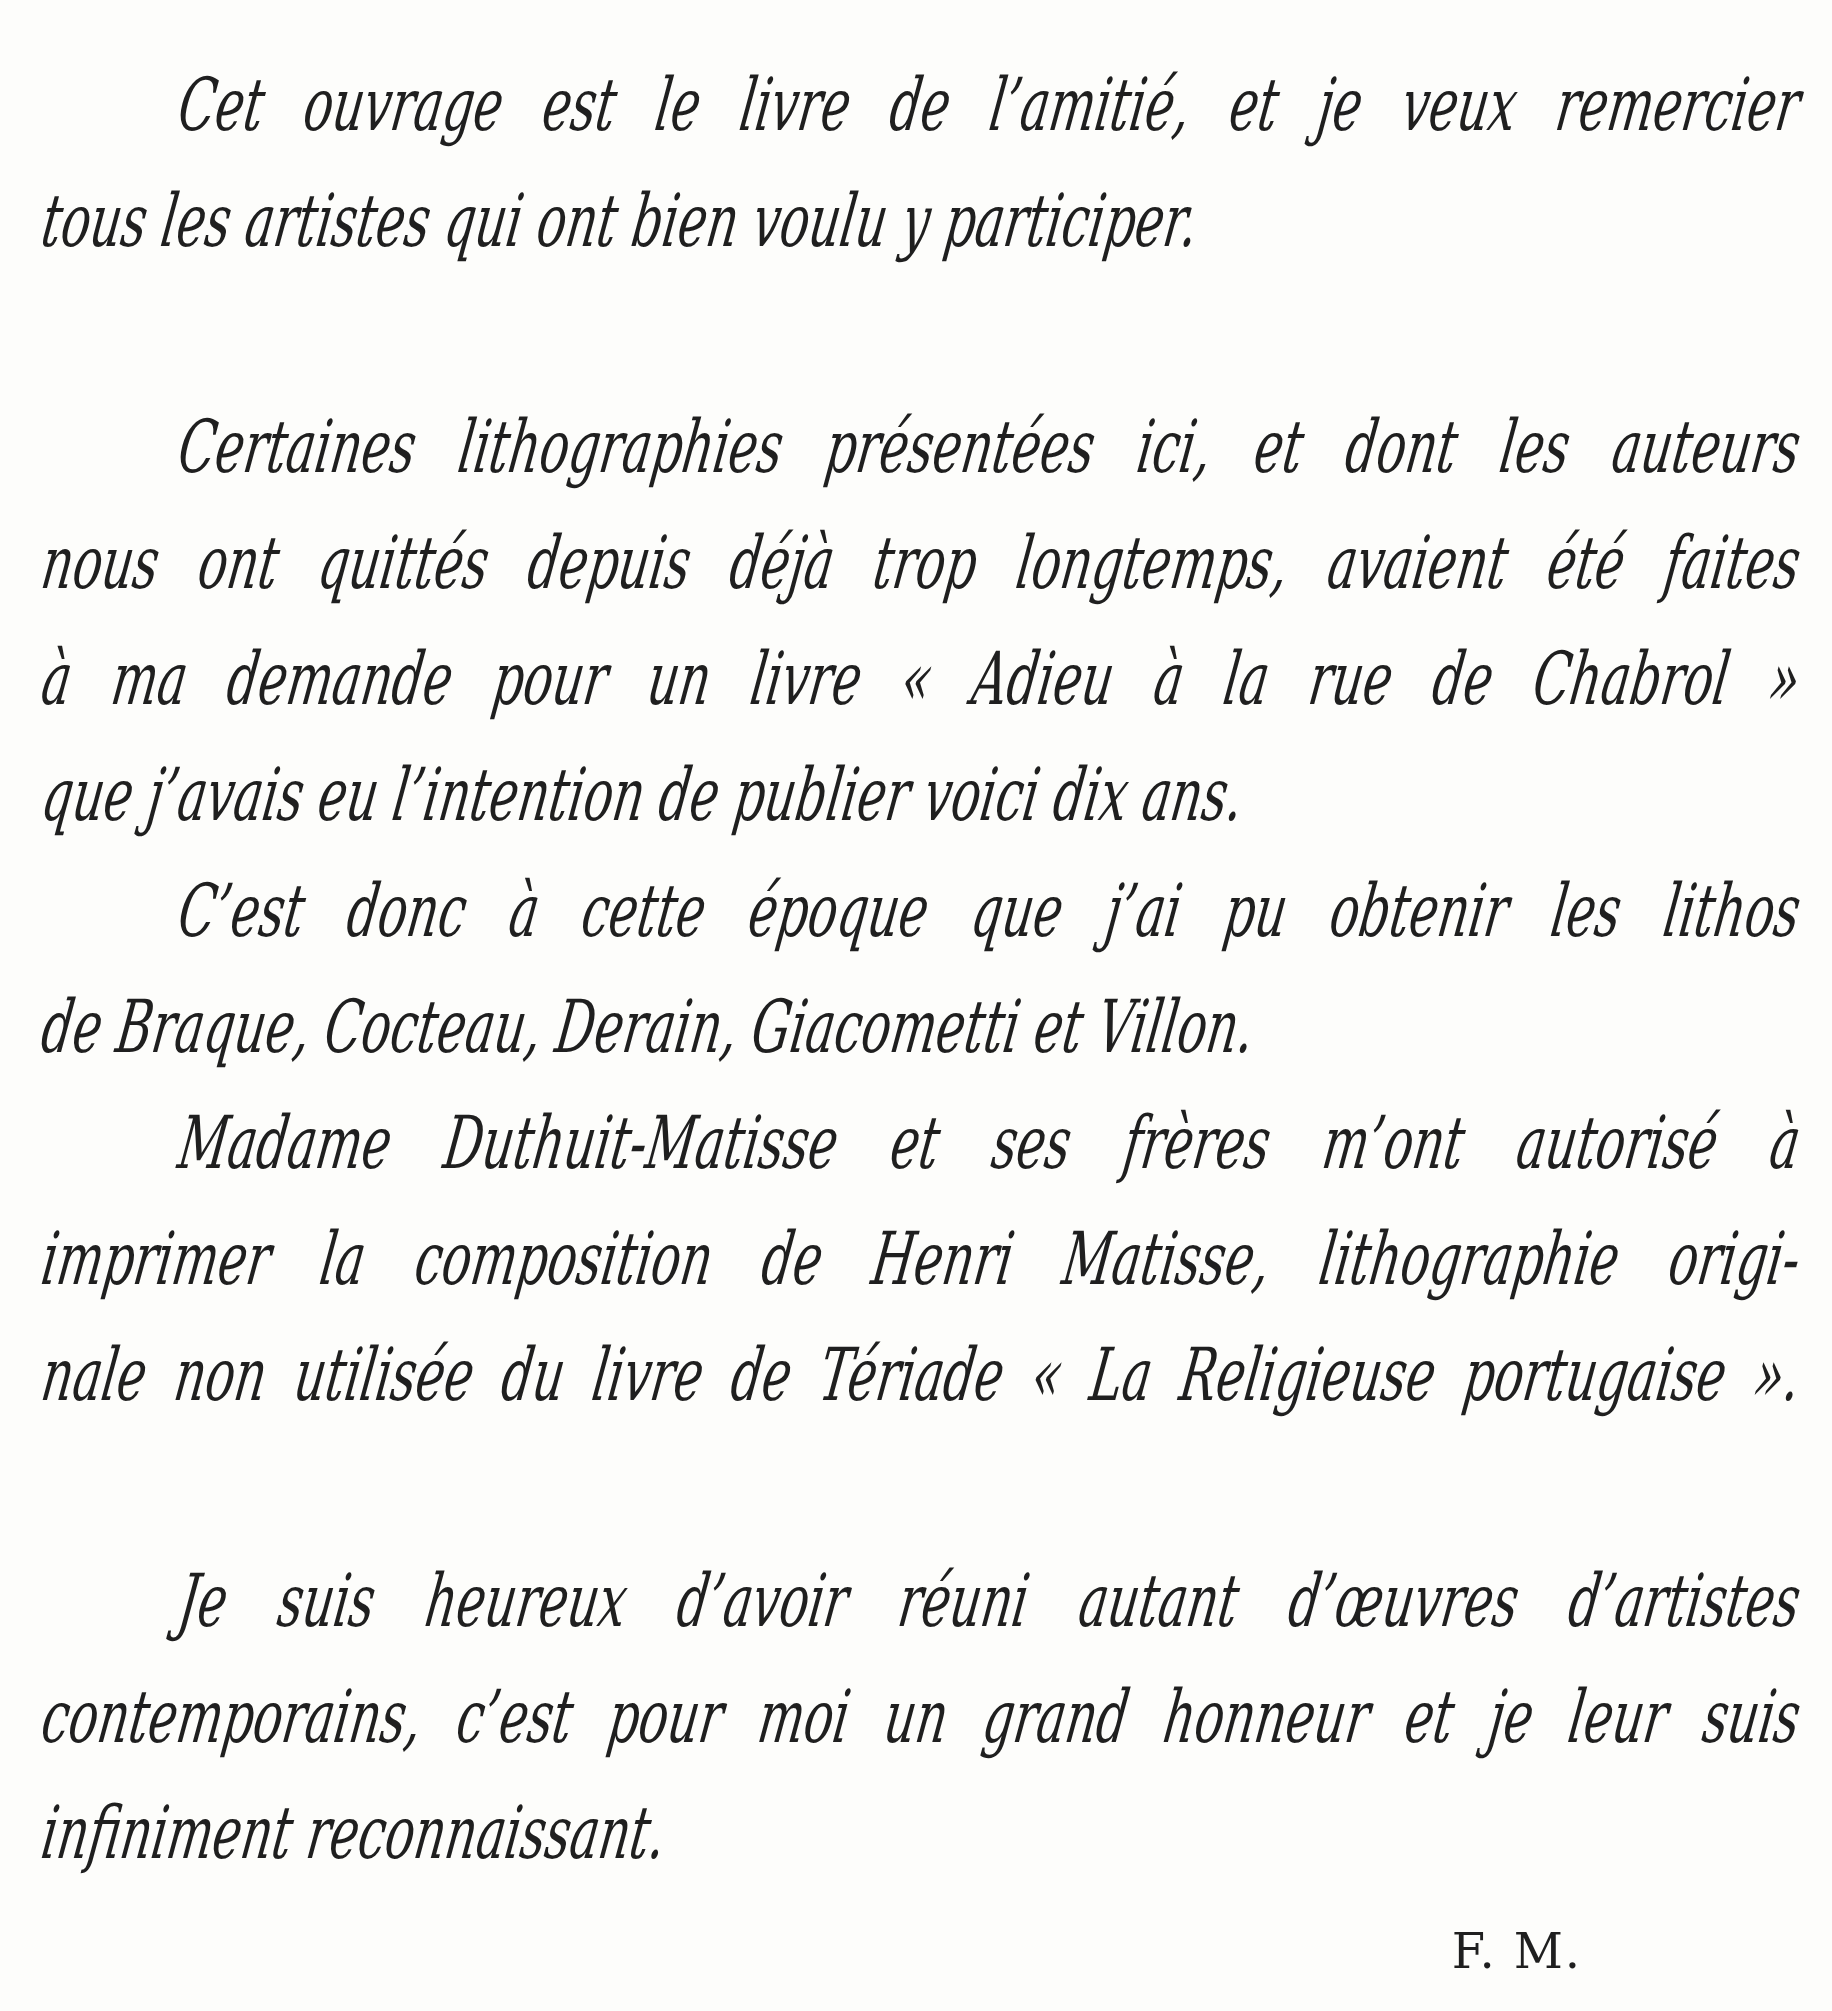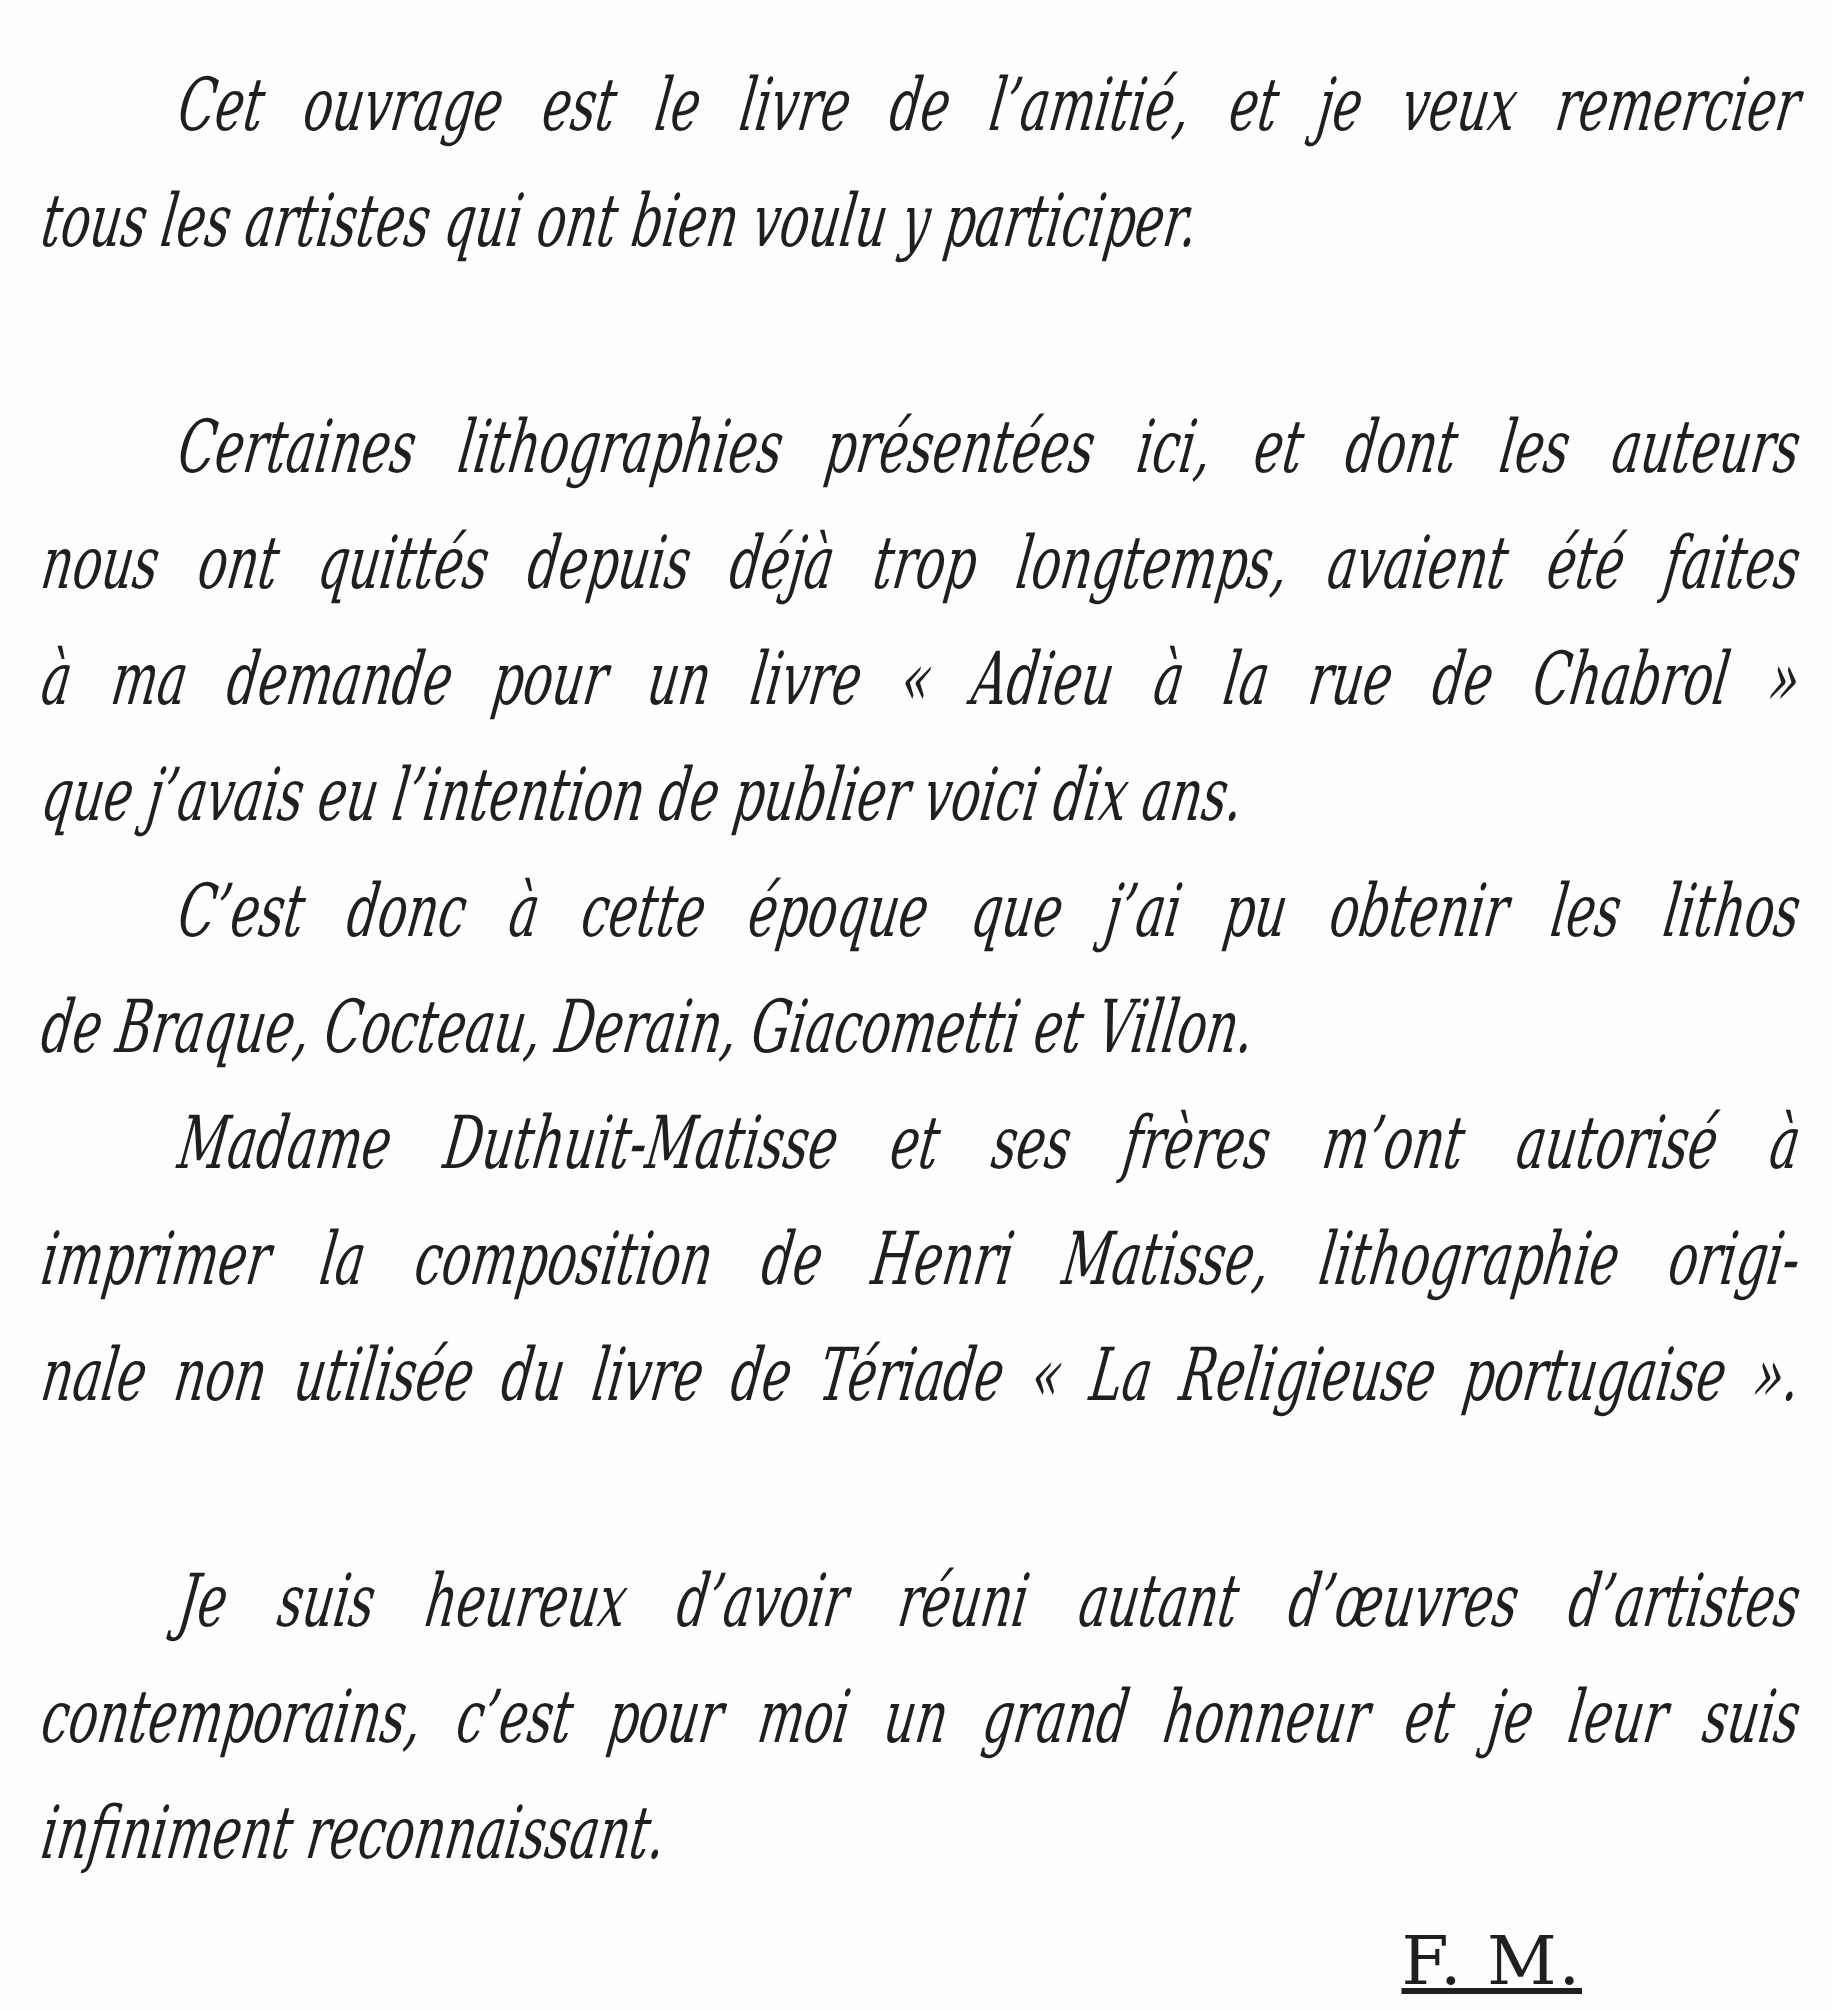--- a/index.html
+++ b/index.html
@@ -40,28 +40,27 @@
   }
   .line.ind { padding-left: 207px; }   
   .line.j {
     display: flex;
     justify-content: space-between;    
   }
   .line.l { text-align: left; }
   .signature-row {
     box-sizing: border-box;
     width: 1757px;
-    margin-top: 32px;
+    margin-top: 23px;
     padding-right: 213px;
     text-align: right;
     font-style: normal;
-    font-size: 68px;
+    font-size: 48px;
     line-height: 75px;
     letter-spacing: 1.9px;
-    text-decoration: underline;
   }
 </style>
 </head>
 <body>
 
 <div class="page" style="background: rgb(253, 253, 251); color: rgb(31, 31, 31);">
   <div class="text-block">
 
     <div class="para">
       <div class="line j ind">

